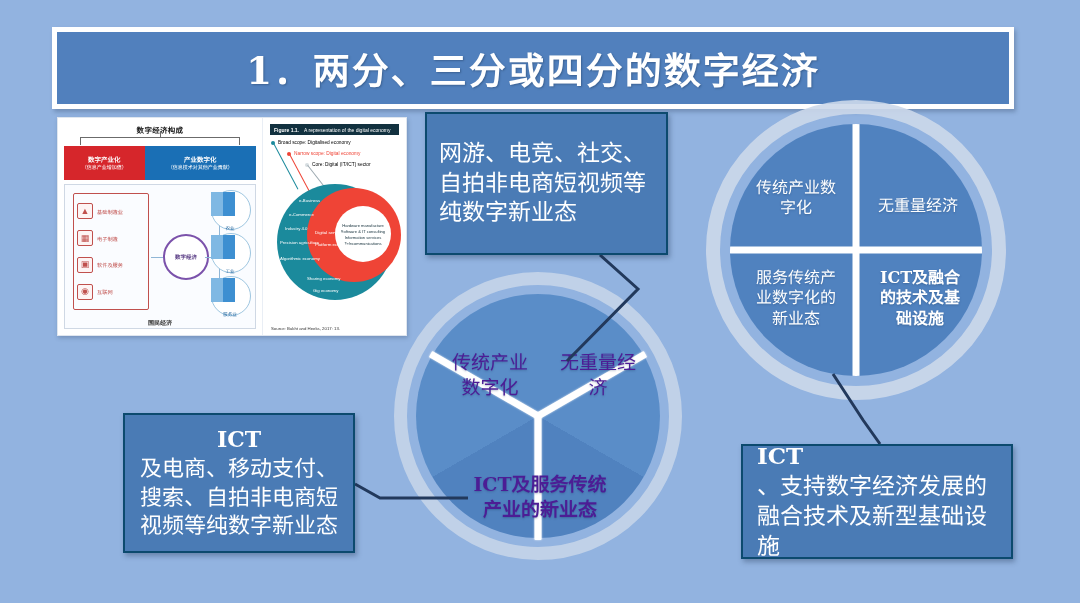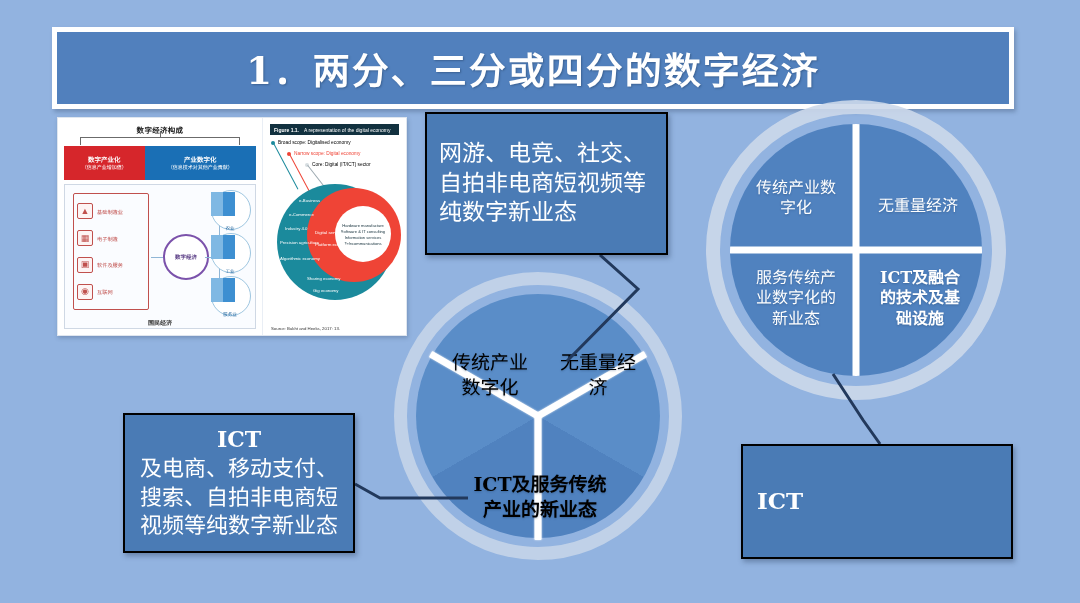--- a/index.html
+++ b/index.html
@@ -112,21 +112,21 @@
   .pie3{position:absolute;left:22px;top:22px;width:244px;height:244px;border-radius:50%;
      background:
        conic-gradient(from 0deg,
          #5a8dc8 0deg 118deg,
          #5a8dc8 118deg 120deg,
          #5082bf 120deg 240deg,
          #5a8dc8 240deg 360deg);
   }
   .sep{position:absolute;left:50%;top:50%;width:7px;height:124px;background:#ffffff;
      transform-origin:50% 0;border-radius:1px;box-shadow:0 0 2px rgba(255,255,255,.9);}
-  .pie-lab{position:absolute;color:#000000;text-align:center;line-height:1.3;
+  .pie-lab{position:absolute;color:#4c1d95;text-align:center;line-height:1.3;
      font-family:"DejaVu Serif","Liberation Serif",serif;font-size:19px;
      text-shadow:0 1px 2px rgba(30,60,100,.35);}
   .pie-lab.bold{font-weight:700;}
 
   
   .quad-wrap{position:absolute;left:706px;top:100px;width:300px;height:300px;}
   .ring4{position:absolute;inset:0;border-radius:50%;
      border:14px solid rgba(204,216,234,.9);box-sizing:border-box;}
   .quad{position:absolute;left:24px;top:24px;width:252px;height:252px;border-radius:50%;
      background:#5082bf;overflow:hidden;}
@@ -136,21 +136,21 @@
      transform:translateY(-50%);}
   .q-lab{position:absolute;color:#ffffff;text-align:center;line-height:1.28;
      font-family:"DejaVu Serif","Liberation Serif",serif;font-size:16px;
      text-shadow:0 1px 2px rgba(30,60,100,.35);}
   .q-lab.bold{font-weight:700;}
 
   
   .callout{
     position:absolute;
     background:#4a7bb5;
-    border:2px solid #000000;
+    border:2px solid #0c4a6e;
     box-shadow:2px 3px 5px rgba(25,45,75,.35);
     color:#ffffff;
     font-family:"DejaVu Serif","Liberation Serif",serif;
     display:flex;align-items:center;
     box-sizing:border-box;
   }
   .callout span{display:block;line-height:1.30;width:100%;}
   #co-top{left:425px;top:112px;width:243px;height:143px;padding:8px 12px;font-size:23px;}
   #co-left{left:123px;top:413px;width:232px;height:140px;padding:6px 11px;font-size:22px;text-align:center;}
   #co-right{left:741px;top:444px;width:272px;height:115px;padding:6px 14px;font-size:23px;}
@@ -347,16 +347,16 @@
 
   <div class="callout" id="co-top">
     <span>网游、电竞、社交、自拍非电商短视频等纯数字新业态</span>
   </div>
 
   <div class="callout" id="co-left">
     <span><b class="co-b">ICT</b><span>及电商、移动支付、搜索、自拍非电商短视频等纯数字新业态</span></span>
   </div>
 
   <div class="callout" id="co-right">
-    <span><b class="co-b">ICT</b></span>
+    <span><b class="co-b">ICT</b><span>、支持数字经济发展的融合技术及新型基础设施</span></span>
   </div>
 
 </div>
 
 </body></html>

